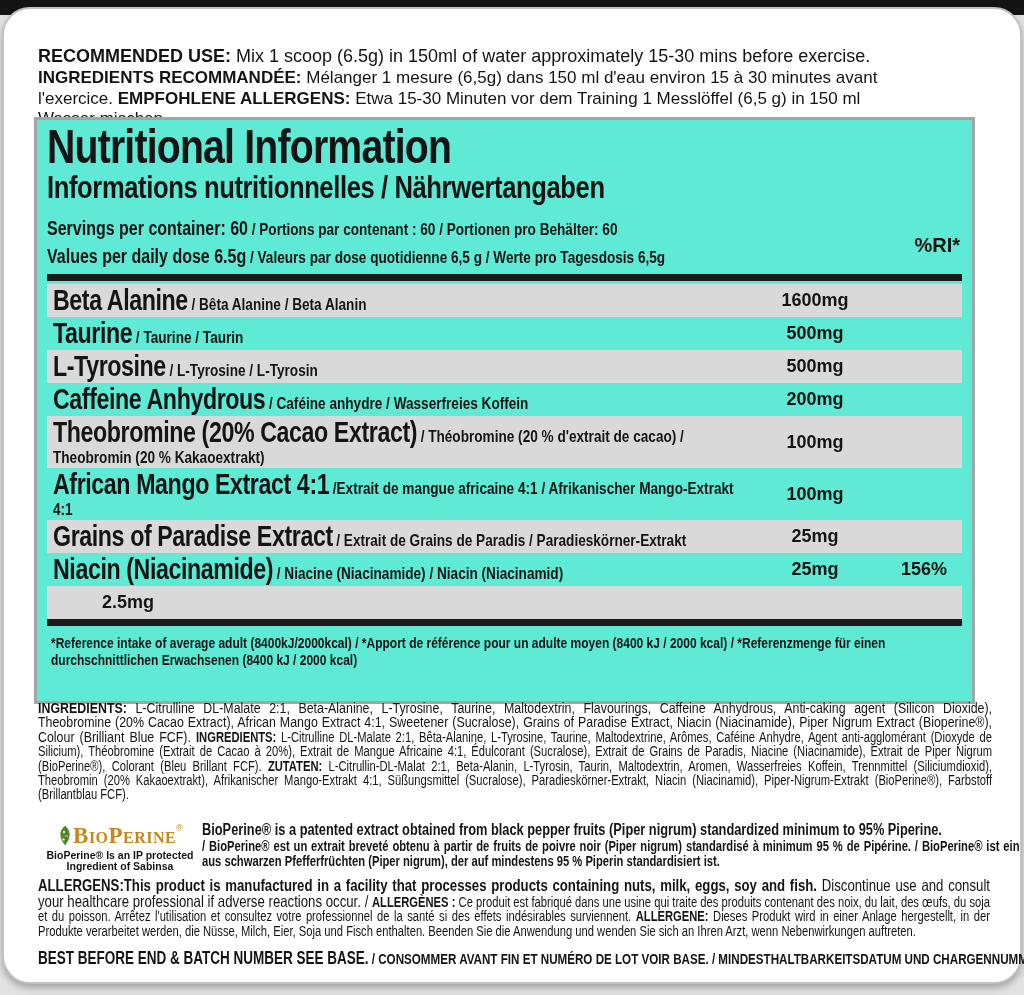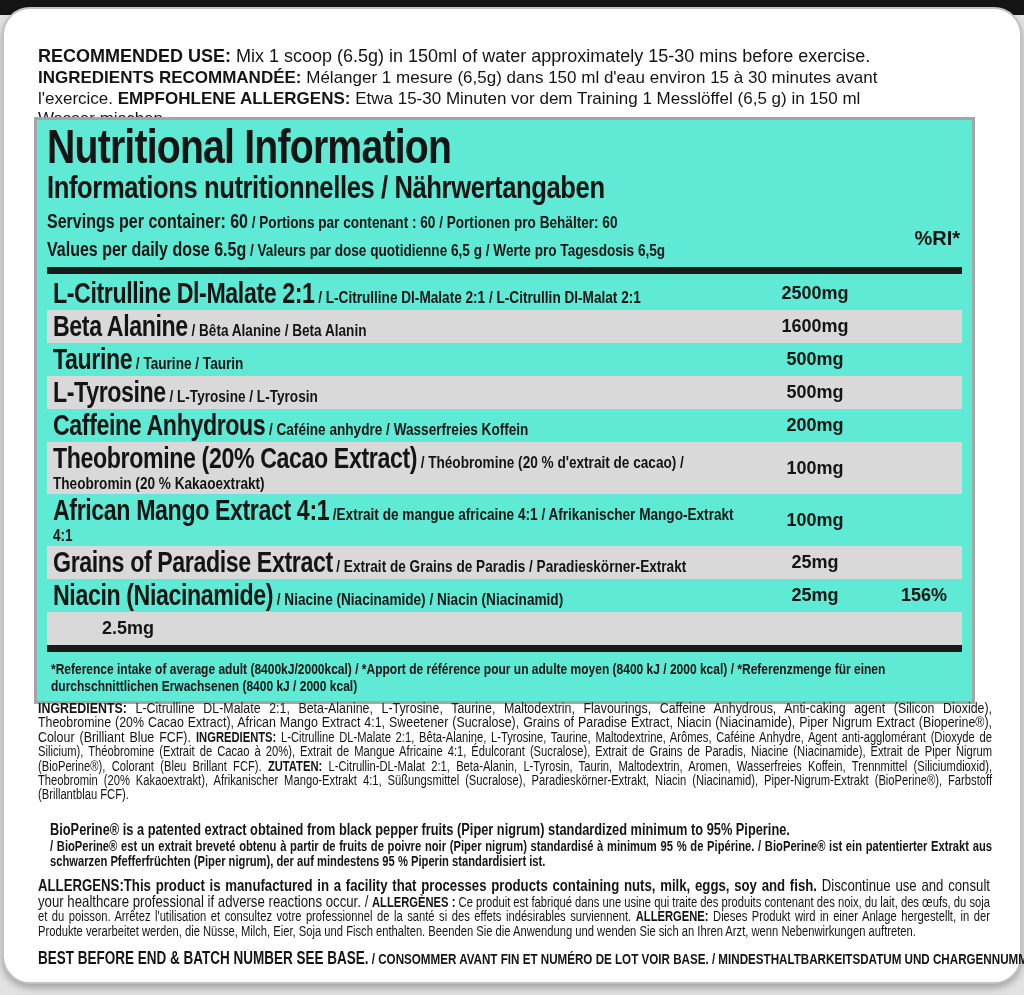--- a/index.html
+++ b/index.html
@@ -21,21 +21,21 @@
   .use .u1 .u-txt { font-weight:500; }
   .use .u2 { font-size:17px; line-height:20.5px; }
   .u-lbl { font-weight:700; }
   .u-txt { font-weight:500; }
 
   
   .panel { position:absolute; left:30px; top:108px; width:941px; height:587px;
            border:3px solid #a5a5a5; background:#5eead4; padding:2px 10px 0 10px; }
   .title    { font-size:49px; line-height:49px; font-weight:800; letter-spacing:-1px; white-space:nowrap; }
   .subtitle { font-size:32px; line-height:33px; font-weight:700; letter-spacing:-0.5px; white-space:nowrap; }
-  .phead { display:flex; align-items:flex-end; margin-top:4px; }
+  .phead { display:flex; align-items:flex-end; margin-top:11px; }
   .phead-left { flex:1; }
   .pline { white-space:nowrap; line-height:26px; }
   .pl-big { font-size:20px; font-weight:600; }
   .pl-sm  { font-size:17px; font-weight:700; }
   .phead-mid { width:272px; text-align:center; padding-bottom:1px; }
   .amt-h1 { font-size:20px; font-weight:600; line-height:21px; white-space:nowrap; }
   .amt-h2 { font-size:14px; font-weight:700; line-height:15px; white-space:nowrap; }
   .phead-ri { width:72px; text-align:right; font-size:20px; font-weight:600; padding:0 2px 14px 0; }
   .bar { height:7px; background:#1a1a1a; margin-top:3px; }
   .bar.bottom { margin-top:0; }
@@ -100,27 +100,20 @@
         <div class="phead-left">
           <div class="pline"><span class="pl-big cxi"><span>Servings per container: 60</span><span class="pl-sm"> / Portions par contenant : 60 / Portionen pro Behälter: 60</span></span></div>
           <div class="pline"><span class="pl-big cxi"><span>Values per daily dose 6.5g</span><span class="pl-sm"> / Valeurs par dose quotidienne 6,5 g / Werte pro Tagesdosis 6,5g</span></span></div>
         </div>
         <div class="phead-ri">%RI*</div>
       </div>
 
       <div class="bar"></div>
 
       <div class="rows">
-        <div class="row">
-          <div class="row-text">
-              <div class="cx"><span class="r-name">L-Citrulline Dl-Malate 2:1</span> <span class="r-trans">/ L-Citrulline Dl-Malate 2:1 / L-Citrullin Dl-Malat 2:1</span></div>
-            </div>
-          <div class="row-amt">2500mg</div>
-          <div class="row-ri"></div>
-        </div>
         <div class="row shade">
           <div class="row-text">
               <div class="cx"><span class="r-name">Beta Alanine</span> <span class="r-trans">/ Bêta Alanine / Beta Alanin</span></div>
             </div>
           <div class="row-amt">1600mg</div>
           <div class="row-ri"></div>
         </div>
         <div class="row">
           <div class="row-text">
               <div class="cx"><span class="r-name">Taurine</span> <span class="r-trans">/ Taurine / Taurin</span></div>
@@ -178,20 +171,32 @@
 
       <div class="bar bottom"></div>
       <p class="footnote cx">*Reference intake of average adult (8400kJ/2000kcal) / *Apport de référence pour un adulte moyen (8400 kJ / 2000 kcal) / *Referenzmenge für einen durchschnittlichen Erwachsenen (8400 kJ / 2000 kcal)</p>
     </section>
 
     <p class="ingredients">
       <span class="inner cx" style="display:block"><span class="ing-en ing-lbl">INGREDIENTS:</span><span class="ing-en"> L-Citrulline DL-Malate 2:1, Beta-Alanine, L-Tyrosine, Taurine, Maltodextrin, Flavourings, Caffeine Anhydrous, Anti-caking agent (Silicon Dioxide), Theobromine (20% Cacao Extract), African Mango Extract 4:1, Sweetener (Sucralose), Grains of Paradise Extract, Niacin (Niacinamide), Piper Nigrum Extract (Bioperine®), Colour (Brilliant Blue FCF). </span><span class="ing-lbl">INGREDIENTS:</span><span> L-Citrulline DL-Malate 2:1, Bêta-Alanine, L-Tyrosine, Taurine, Maltodextrine, Arômes, Caféine Anhydre, Agent anti-agglomérant (Dioxyde de Silicium), Théobromine (Extrait de Cacao à 20%), Extrait de Mangue Africaine 4:1, Édulcorant (Sucralose), Extrait de Grains de Paradis, Niacine (Niacinamide), Extrait de Piper Nigrum (BioPerine®), Colorant (Bleu Brillant FCF). </span><span class="ing-lbl">ZUTATEN:</span><span> L-Citrullin-DL-Malat 2:1, Beta-Alanin, L-Tyrosin, Taurin, Maltodextrin, Aromen, Wasserfreies Koffein, Trennmittel (Siliciumdioxid), Theobromin (20% Kakaoextrakt), Afrikanischer Mango-Extrakt 4:1, Süßungsmittel (Sucralose), Paradieskörner-Extrakt, Niacin (Niacinamid), Piper-Nigrum-Extrakt (BioPerine®), Farbstoff (Brillantblau FCF).</span></span>
     </p>
 
     <div class="bioperine">
+      <div class="bp-logo">
+        <span class="bp-logoline">
+          <svg class="bp-leaf" width="16" height="21" viewBox="0 0 16 21">
+            <path d="M8 1 C 13.5 4.5, 15 12.5, 8 20 C 1 12.5, 2.5 4.5, 8 1 Z" fill="#5a8a2a"></path>
+            <circle cx="7" cy="7" r="1.1" fill="#ffffff"></circle>
+            <circle cx="9.5" cy="11" r="1.1" fill="#ffffff"></circle>
+            <circle cx="6.5" cy="14.5" r="1.1" fill="#ffffff"></circle>
+            <path d="M8 1 C 10 6, 10 14, 8 20" stroke="#3c6420" stroke-width="0.7" fill="none"></path>
+          </svg><span class="bp-word">BioPerine</span><span class="bp-reg">®</span>
+        </span>
+        <div class="bp-sub">BioPerine® Is an IP protected Ingredient of Sabinsa</div>
+      </div>
       <div class="bp-text">
         <div class="bp-en cxi">BioPerine® is a patented extract obtained from black pepper fruits (Piper nigrum) standardized minimum to 95% Piperine.</div>
         <div class="bp-rest cx">/ BioPerine® est un extrait breveté obtenu à partir de fruits de poivre noir (Piper nigrum) standardisé à minimum 95 % de Pipérine. / BioPerine® ist ein patentierter Extrakt aus schwarzen Pfefferfrüchten (Piper nigrum), der auf mindestens 95 % Piperin standardisiert ist.</div>
       </div>
     </div>
 
     <p class="allergens">
       <span class="inner cx" style="display:block"><span class="alg-en-b">ALLERGENS:This product is manufactured in a facility that processes products containing nuts, milk, eggs, soy and fish.</span><span class="alg-en-r"> Discontinue use and consult your healthcare professional if adverse reactions occur. / </span><span class="alg-lbl">ALLERGÈNES :</span><span> Ce produit est fabriqué dans une usine qui traite des produits contenant des noix, du lait, des œufs, du soja et du poisson. Arrêtez l'utilisation et consultez votre professionnel de la santé si des effets indésirables surviennent. </span><span class="alg-lbl">ALLERGENE:</span><span> Dieses Produkt wird in einer Anlage hergestellt, in der Produkte verarbeitet werden, die Nüsse, Milch, Eier, Soja und Fisch enthalten. Beenden Sie die Anwendung und wenden Sie sich an Ihren Arzt, wenn Nebenwirkungen auftreten.</span></span>
     </p>
 

